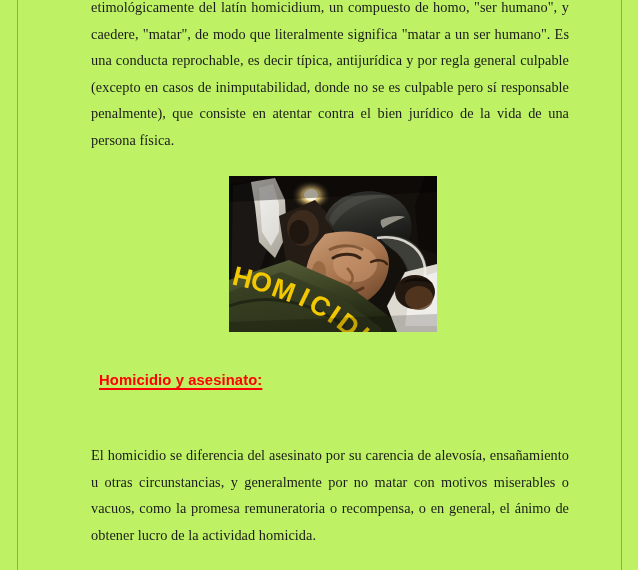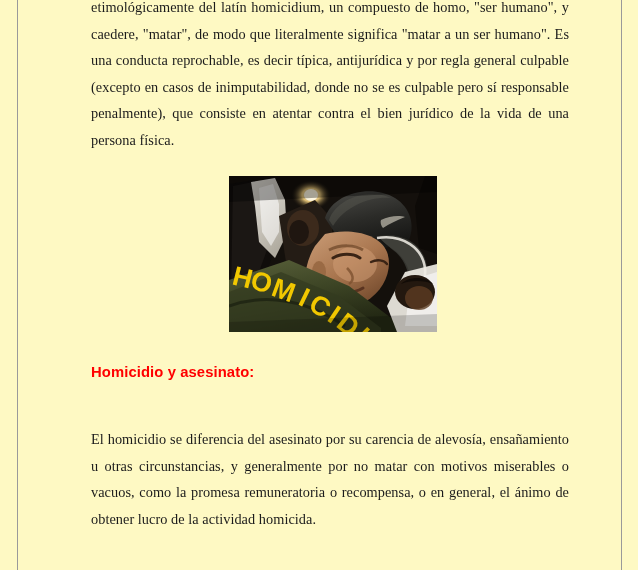--- a/index.html
+++ b/index.html
@@ -14,21 +14,21 @@
     font-family: "Liberation Serif", "DejaVu Serif", serif;
     position: relative;
   }
 
   
   #page {
     position: absolute;
     left: 0; top: 0;
     width: 638px;
     height: 570px;
-    background: #fef9c3;
+    background: #bef264;
   }
   .page-rule {
     position: absolute;
     top: 0;
     width: 1px;
     height: 570px;
     background: #9a9a9a;
   }
   .page-rule.left  { left: 17px; }
   .page-rule.right { left: 621px; }
@@ -50,25 +50,26 @@
     text-align: justify;
     text-justify: inter-word;
     letter-spacing: 0.05px;
   }
   p.body-par.first {
     margin-top: -6px;
   }
 
   
   h2.red-heading {
-    margin: 0;
+    margin: 8px;
     font-family: "Liberation Sans", "DejaVu Sans", sans-serif;
     font-size: 14.8px;
     font-weight: bold;
     color: #ff0000;
+    text-decoration: underline;
     text-underline-offset: 3px;
     text-decoration-thickness: 2px;
     letter-spacing: 0.1px;
     white-space: nowrap;
   }
 
   
   .gap-after-par1 { height: 23px; }
   .gap-after-figure { height: 32px; }
   .gap-after-heading { height: 46px; }

